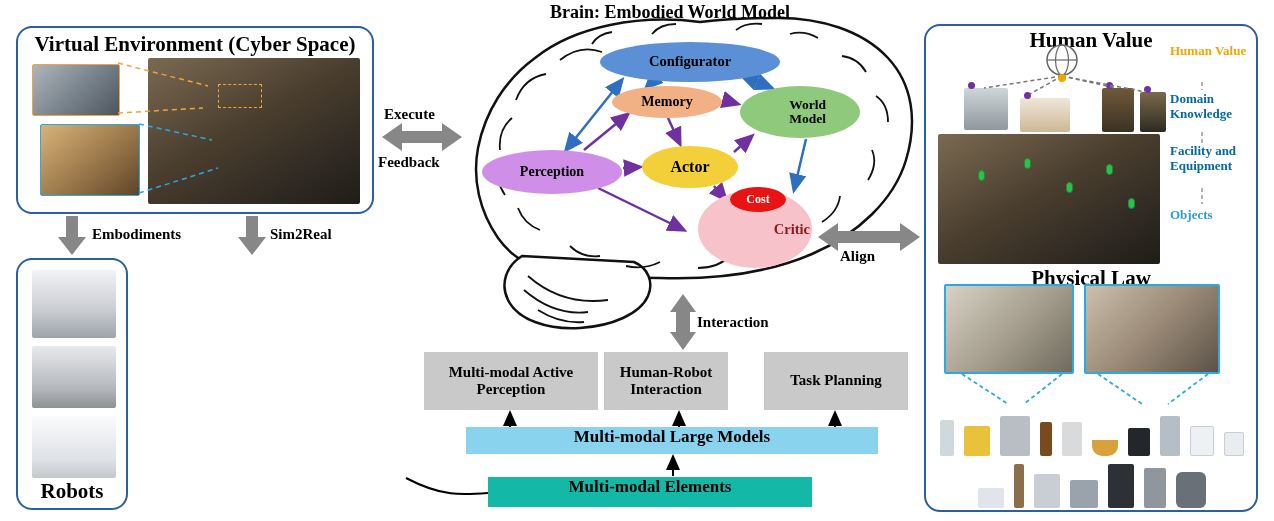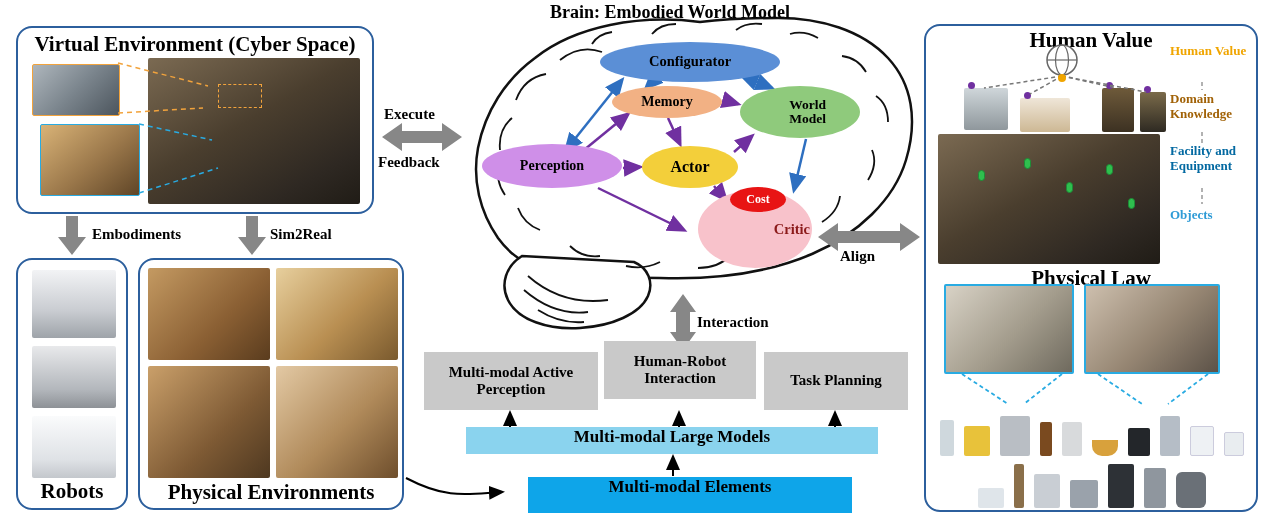--- a/index.html
+++ b/index.html
@@ -7,21 +7,21 @@
   .canvas{position:relative;width:1274px;height:521px;background:#fff;overflow:hidden}
   .panel{position:absolute;border:2.5px solid #2c5f9d;border-radius:16px;background:#fff}
   .ptitle{position:absolute;left:0;right:0;text-align:center;font-weight:bold;font-size:21px}
   .lbl{position:absolute;font-weight:bold;font-size:15px;white-space:nowrap}
   .ph{position:absolute;border-radius:2px}
   .ellipse{position:absolute;border-radius:50%;display:flex;align-items:center;justify-content:center;text-align:right;font-weight:bold;line-height:1.05}
   svg.layer{position:absolute;left:0;top:0;pointer-events:none}
   .module{position:absolute;background:#c9c9c9;color:#000;display:flex;align-items:center;justify-content:center;text-align:center;font-weight:bold;font-size:15px;line-height:1.15}
   .bar{position:absolute;display:flex;align-items:flex-start;justify-content:center;font-weight:bold;font-size:17px;color:#000}
   .legend{position:absolute;font-weight:bold;font-size:13px;line-height:1.15}
-  .lg-hv{color:#f0a500}.lg-dk{color:#a16207}.lg-fe{color:#0369a1}.lg-ob{color:#2e9bd6}
+  .lg-hv{color:#f0a500}.lg-dk{color:#0369a1}.lg-fe{color:#0369a1}.lg-ob{color:#2e9bd6}
   .dotp{position:absolute;width:7px;height:7px;border-radius:50%;background:#7030a0}
   .dotg{position:absolute;width:7px;height:11px;border-radius:4px;background:#2fbf4e;border:1px solid #1d8c36}
   .objects{position:absolute;display:flex;flex-wrap:wrap;align-items:flex-end;gap:8px 10px;justify-content:center;align-content:flex-end}
   .obj{border-radius:2px}
   
   .g-office{background:linear-gradient(135deg,#aeb6bc,#7b858d 50%,#4c555d)}
   .g-rest{background:linear-gradient(140deg,#d9b377,#9a774a 55%,#5f4527)}
   .g-map{background:linear-gradient(150deg,#7b6a52,#4a3e2e 45%,#2e2822 80%,#201c16)}
   .g-robot{background:linear-gradient(180deg,#f2f3f5,#c9ccd1 60%,#9ea3a9)}
   .g-dog{background:linear-gradient(180deg,#e8e9eb,#b3b7bc 70%,#8d9196)}
@@ -51,27 +51,20 @@
     </div>
   </div>
 
   <div class="panel" style="left:16px;top:258px;width:112px;height:252px">
     <div class="ph g-robot" style="left:14px;top:10px;width:84px;height:68px"></div>
     <div class="ph g-dog" style="left:14px;top:86px;width:84px;height:62px"></div>
     <div class="ph g-white" style="left:14px;top:156px;width:84px;height:62px"></div>
     <div class="ptitle" style="bottom:4px">Robots</div>
   </div>
 
-  <div class="panel" style="left:138px;top:258px;width:266px;height:252px">
-    <div class="ph g-wood" style="left:8px;top:8px;width:122px;height:92px"></div>
-    <div class="ph g-store" style="left:136px;top:8px;width:122px;height:92px"></div>
-    <div class="ph g-cafe" style="left:8px;top:106px;width:122px;height:112px"></div>
-    <div class="ph g-bed" style="left:136px;top:106px;width:122px;height:112px"></div>
-    <div class="ptitle" style="bottom:3px">Physical Environments</div>
-  </div>
 
   <div class="panel" style="left:924px;top:24px;width:334px;height:488px">
     <div class="ptitle" style="top:2px">Human Value</div>
 
     <div class="ph g-person" style="left:38px;top:62px;width:44px;height:42px"></div>
     <div class="ph g-food" style="left:94px;top:72px;width:50px;height:34px"></div>
     <div class="ph g-statue" style="left:176px;top:62px;width:32px;height:44px"></div>
     <div class="ph g-trophy" style="left:214px;top:66px;width:26px;height:40px"></div>
     <div class="dotp" style="left:42px;top:56px"></div>
     <div class="dotp" style="left:98px;top:66px"></div>
@@ -225,43 +218,43 @@
 
   <div class="ellipse" style="left:600px;top:42px;width:180px;height:40px;background:#5b8fd6;font-size:14.5px">
       <span>Configurator</span>
     </div>
   <div class="ellipse" style="left:612px;top:86px;width:110px;height:32px;background:#f2b184;font-size:14px;color:#000000">
       <span>Memory</span>
     </div>
   <div class="ellipse" style="left:740px;top:86px;width:120px;height:52px;background:#8fca7c;font-size:13.5px">
       <span style="width:52px">World Model</span>
     </div>
-  <div class="ellipse" style="left:482px;top:144px;width:140px;height:44px;background:#cf8fe8;font-size:14px">
+  <div class="ellipse" style="left:482px;top:150px;width:140px;height:44px;background:#cf8fe8;font-size:14px">
       <span>Perception</span>
     </div>
   <div class="ellipse" style="left:642px;top:146px;width:96px;height:42px;background:#f3cf3a;font-size:16px">
       <span>Actor</span>
     </div>
   <div class="ellipse" style="left:698px;top:190px;width:114px;height:78px;background:#f8c2cb">
       <span style="position:absolute;right:2px;top:32px;font-size:14.5px;color:#8b1a1a">Critic</span>
     </div>
   <div class="ellipse" style="left:730px;top:187px;width:56px;height:25px;background:#e81414;color:#fff;font-size:12px">
       <span>Cost</span>
     </div>
 
   <div class="module" style="left:424px;top:352px;width:174px;height:58px">
       <span style="width:132px">Multi-modal Active Perception</span>
     </div>
-  <div class="module" style="left:604px;top:341px;width:152px;height:58px">
+  <div class="module" style="left:604px;top:352px;width:124px;height:58px">
       <span style="width:120px">Human-Robot Interaction</span>
     </div>
   <div class="module" style="left:764px;top:352px;width:144px;height:58px">
       <span style="width:92px">Task Planning</span>
     </div>
 
   <div class="bar" style="left:466px;top:427px;width:412px;height:27px;background:#8ad3ee">
       <span>Multi-modal Large Models</span>
     </div>
-  <div class="bar" style="left:528px;top:477px;width:324px;height:36px;background:#0ea5e9">
+  <div class="bar" style="left:488px;top:477px;width:324px;height:30px;background:#14b8a6">
       <span>Multi-modal Elements</span>
     </div>
 
 </div>
 
 </body></html>

